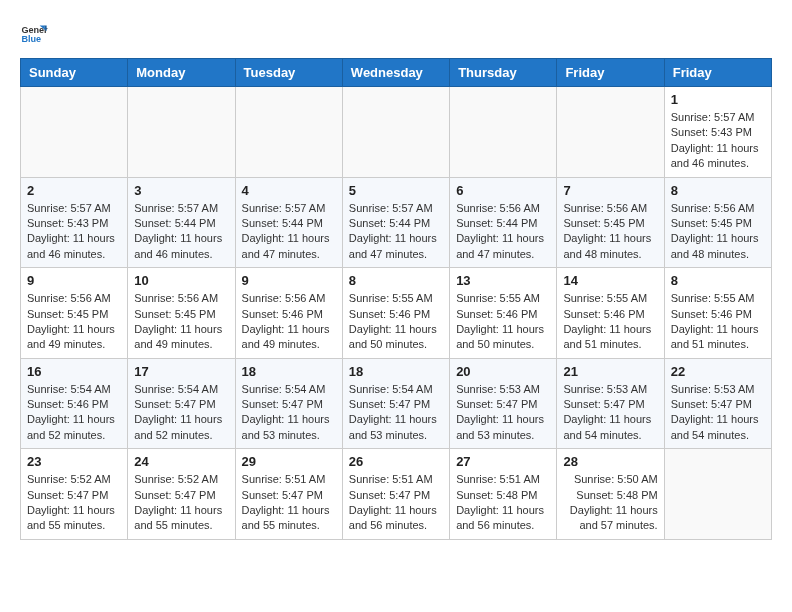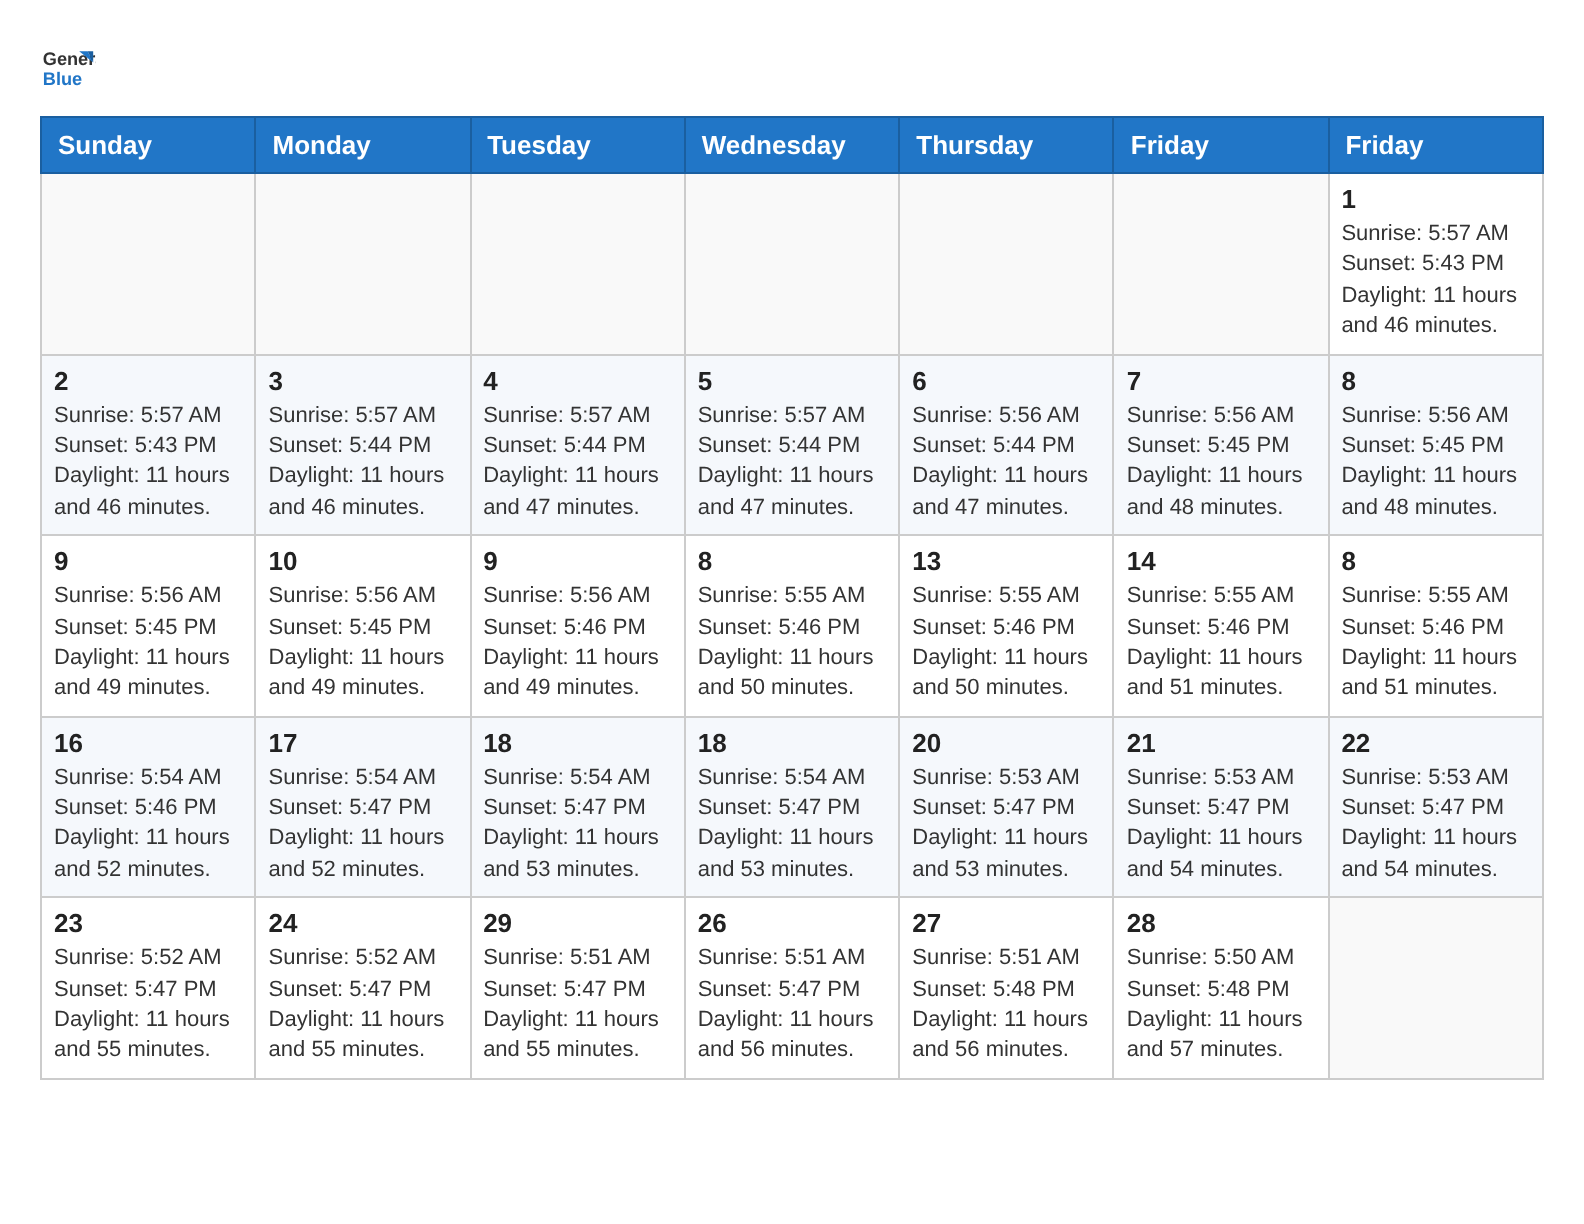--- a/index.html
+++ b/index.html
@@ -308,21 +308,21 @@
         </td>
         <td>
           <div class="day-num">27</div>
           <div class="day-info" style="white-space: pre-line;">Sunrise: 5:51 AM
 Sunset: 5:48 PM
 Daylight: 11 hours
 and 56 minutes.</div>
         </td>
         <td>
           <div class="day-num">28</div>
-          <div class="day-info" style="white-space: pre-line;">Sunrise: 5:50 AM
+          <div class="day-info" style="white-space: pre-line; text-align: right;">Sunrise: 5:50 AM
 Sunset: 5:48 PM
 Daylight: 11 hours
 and 57 minutes.</div>
         </td>
         <td class="empty"></td>
       </tr>
     </tbody>
 </table>
 
 </body></html>

